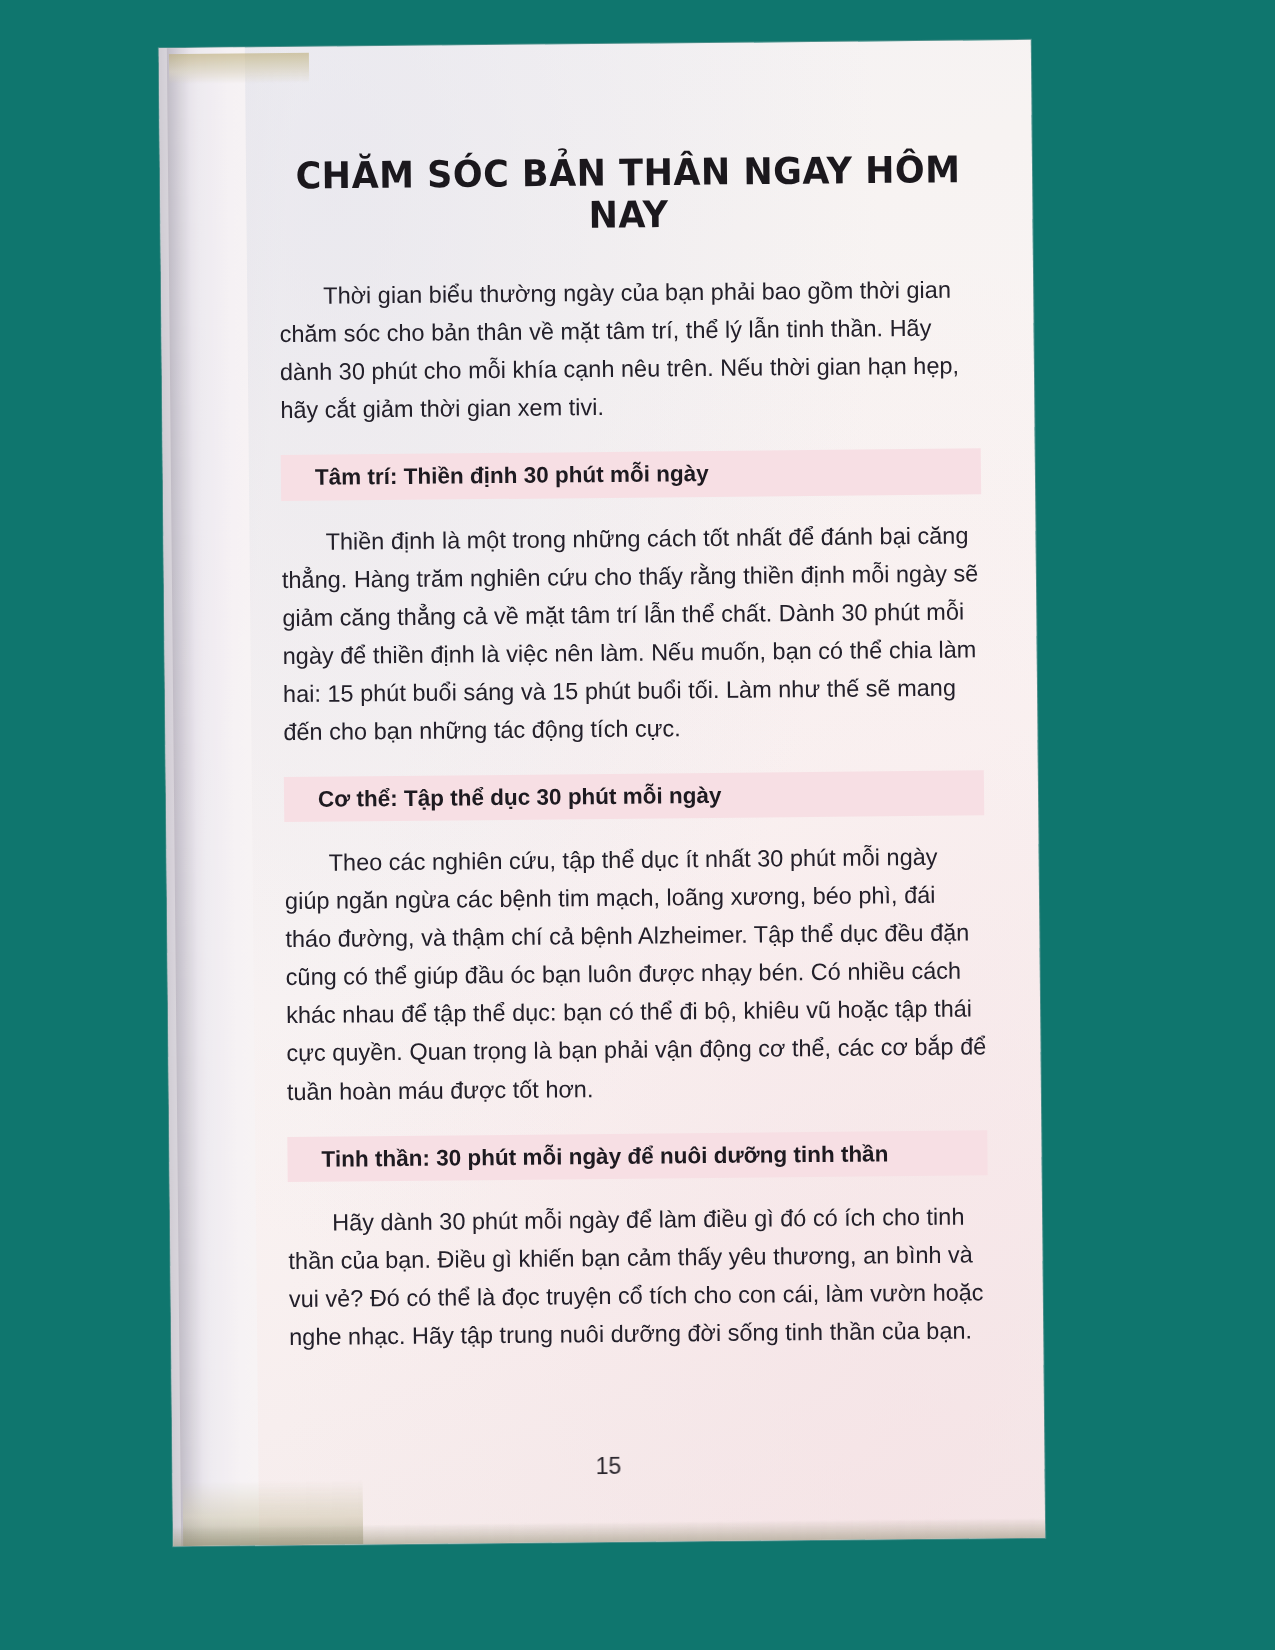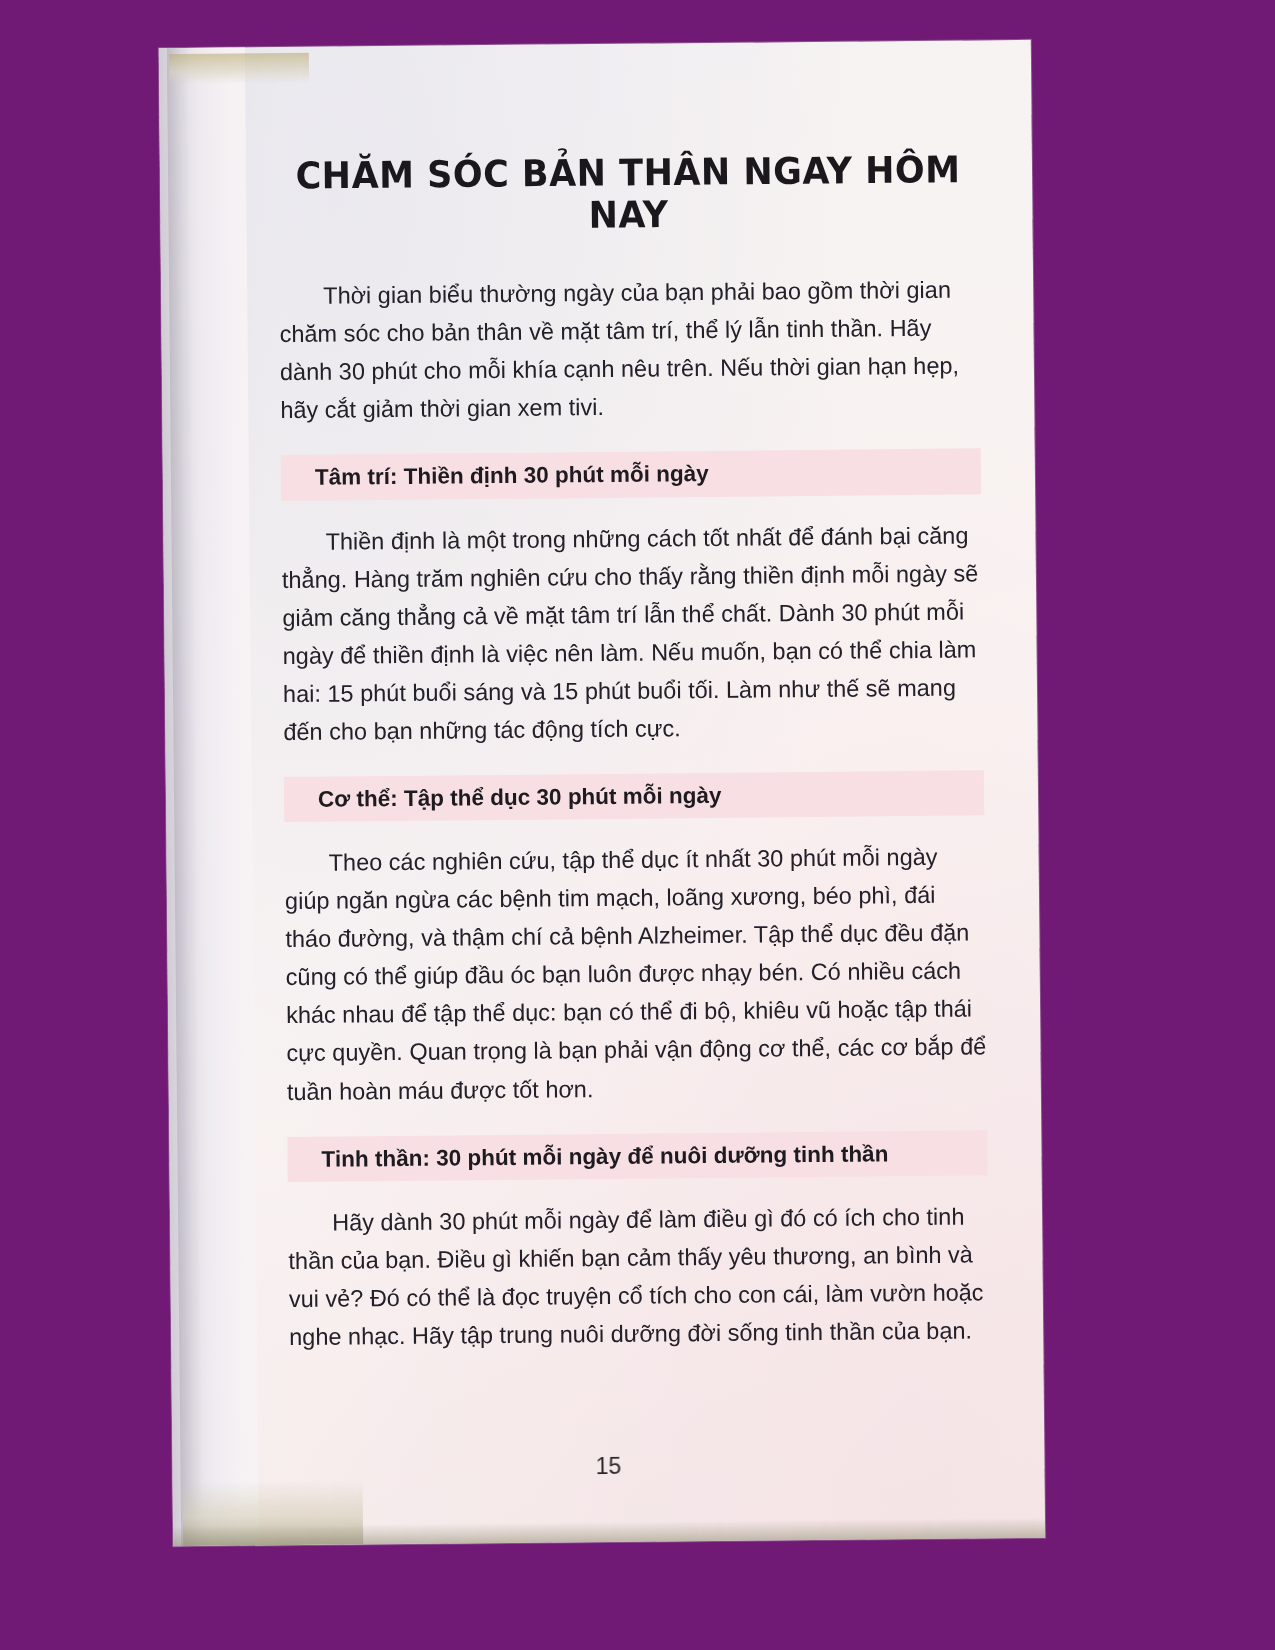--- a/index.html
+++ b/index.html
@@ -8,21 +8,21 @@
     background: #ffffff;
     width: 1275px;
     height: 1650px;
     overflow: hidden;
   }
 
   .photo {
     position: relative;
     width: 1275px;
     height: 1650px;
-    background: #701a75;
+    background: #0f766e;
   }
 
   
   .page {
     position: absolute;
     left: 166px;
     top: 44px;
     width: 872px;
     height: 1498px;
     background: linear-gradient(160deg, #f4f2f4 0%, #f7f3f2 22%, #faf4f3 55%, #f7eeee 78%, #f3e9e9 100%);

